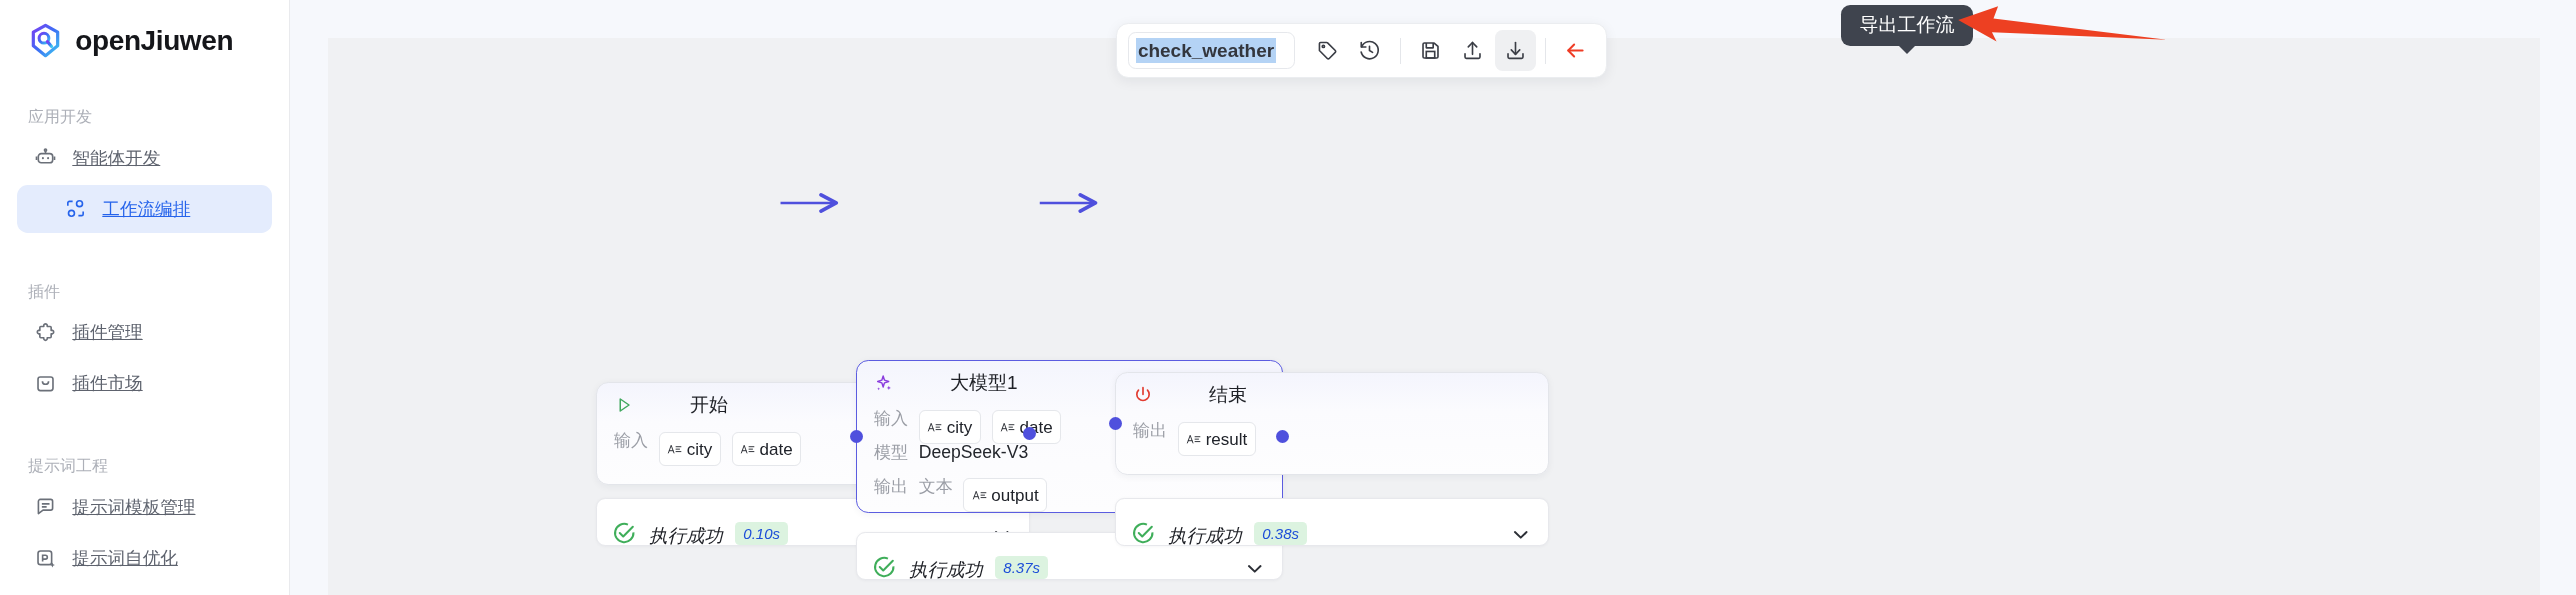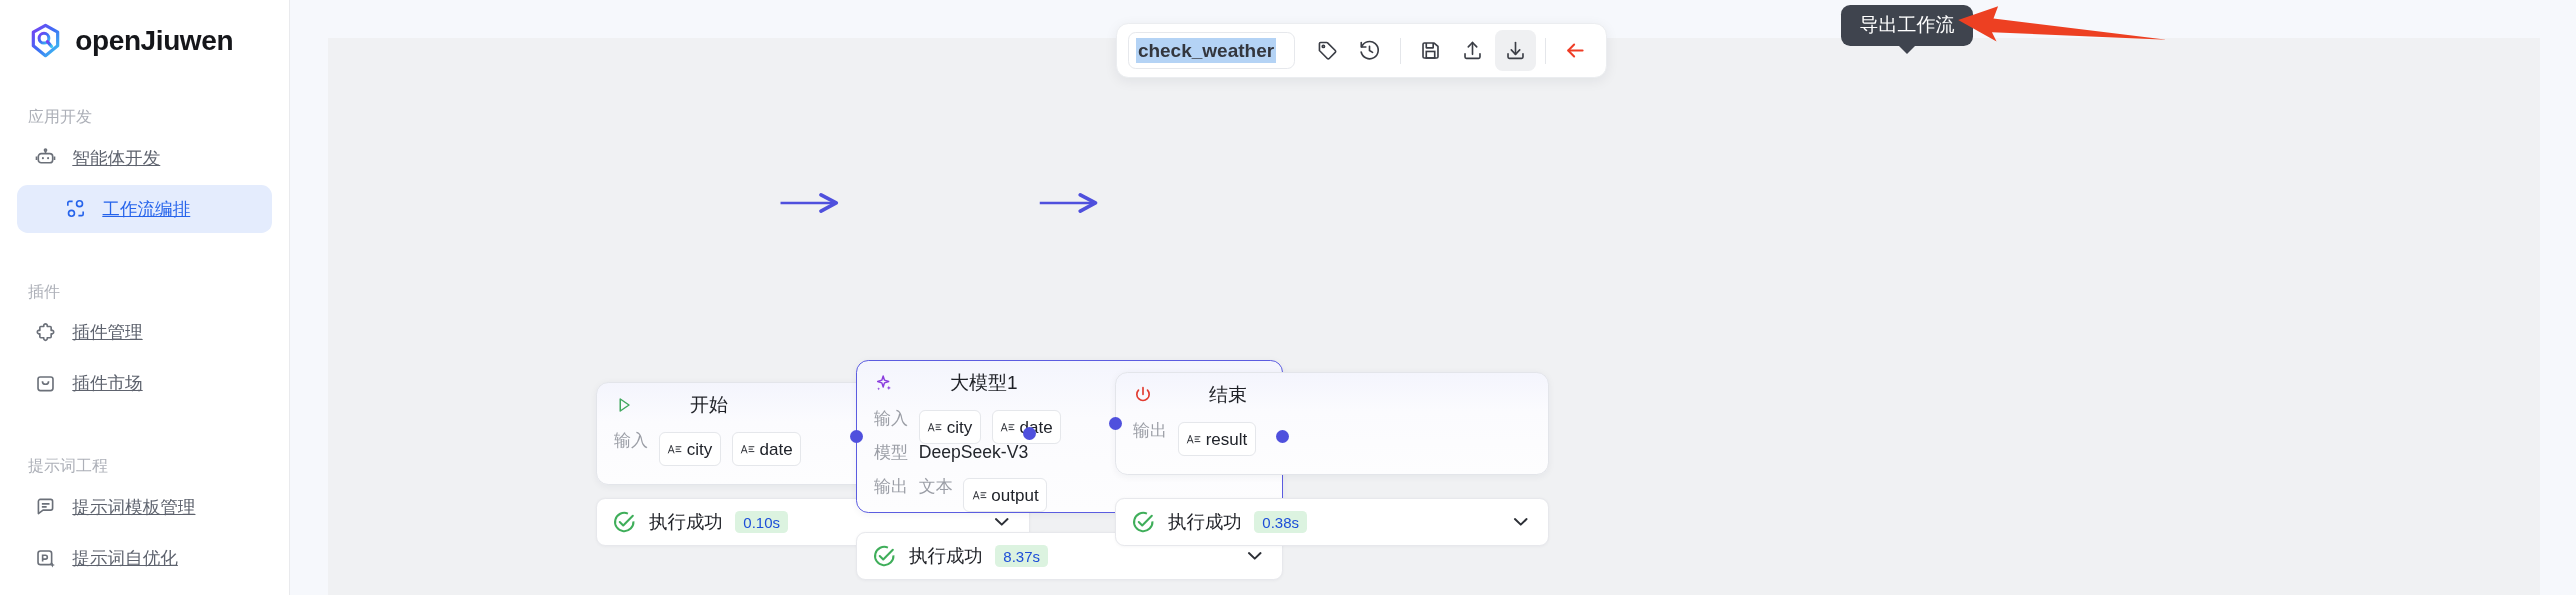--- a/index.html
+++ b/index.html
@@ -148,23 +148,24 @@
   }
   .port.left { left: -7px; } .port.right { right: -7px; }
 
   
   .status {
     position: absolute;
     height: 48px;
     background: #ffffff;
     border: 0.8px solid #e7e8ec;
     border-radius: 9.2px;
-    display: flex; align-items: center;
+    display: flex; align-items: flex-end;
     padding: 0 17px 0 15.3px;
     box-shadow: 0 0.8px 3.1px rgba(25,30,50,0.04);
+    font-style: italic;
   }
   .status .ok-ico { width: 24.5px; height: 24.5px; margin-right: 12.3px; flex: 0 0 24.5px; }
   .status .st-text { font-size: 18.4px; color: #1e2026; margin-right: 12.3px; line-height: 1; }
   .status .st-time {
     font-size: 15px; color: #1d4ed8; background: #dcf3e0;
     padding: 3.8px 8.4px; border-radius: 4.6px; line-height: 1;
   }
   .status .chev { margin-left: auto; display: flex; cursor: pointer; }
 
   .edges { position: absolute; left: 0; top: 0; width: 2212px; height: 557px; pointer-events: none; z-index: 5; }

